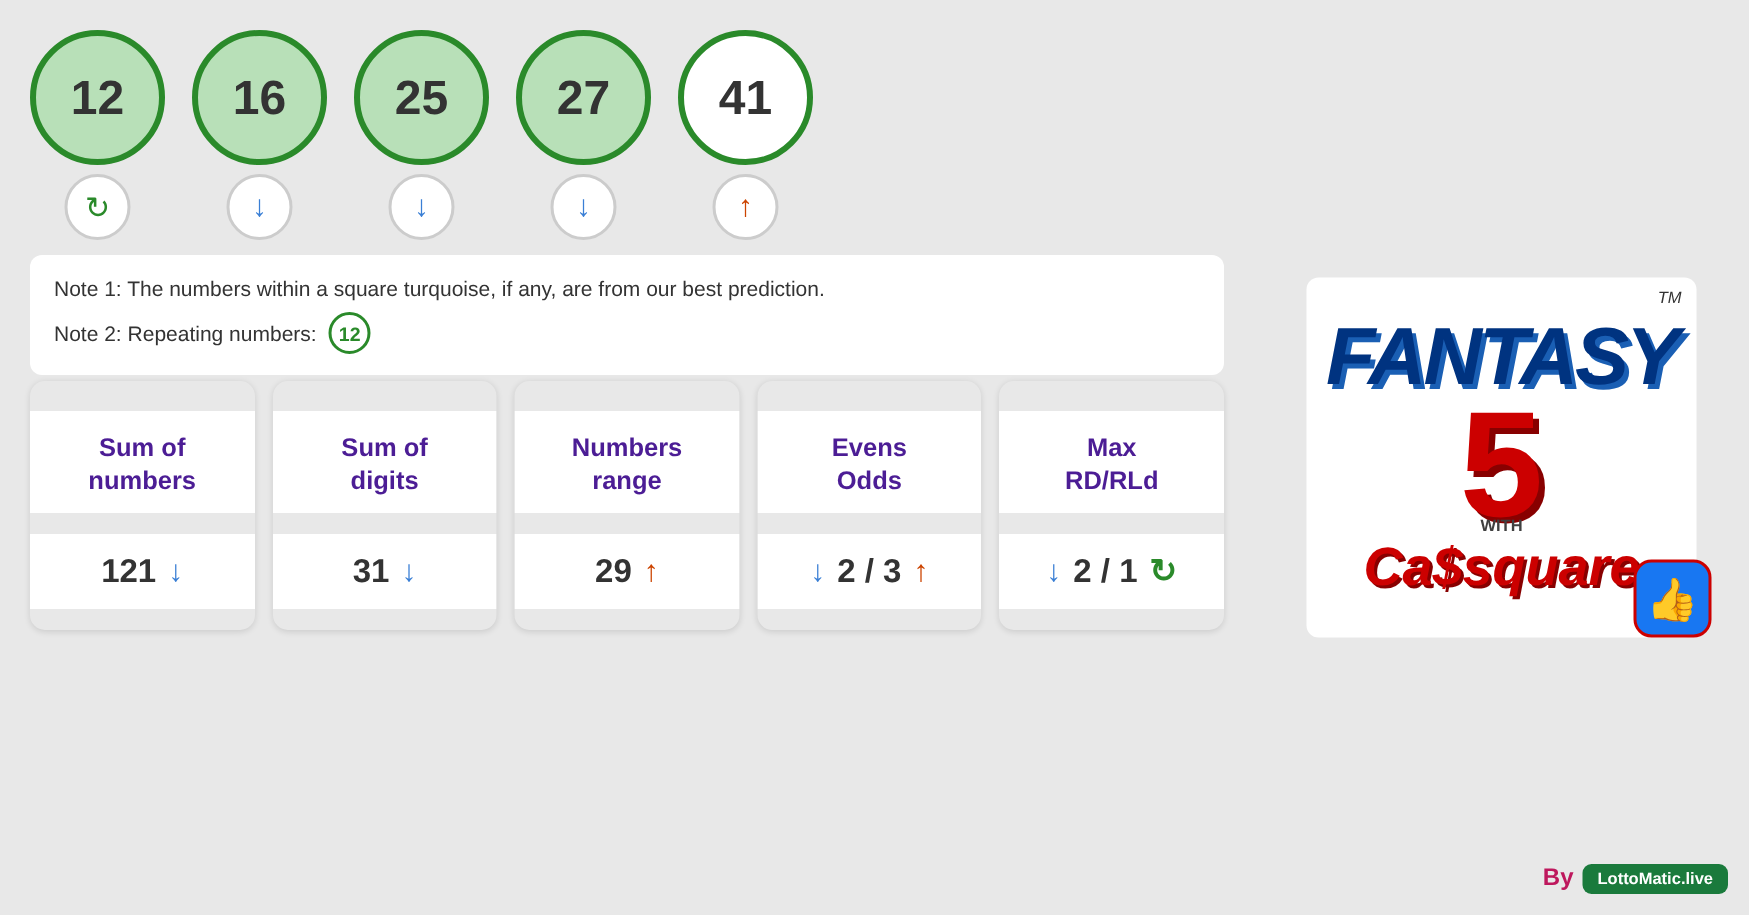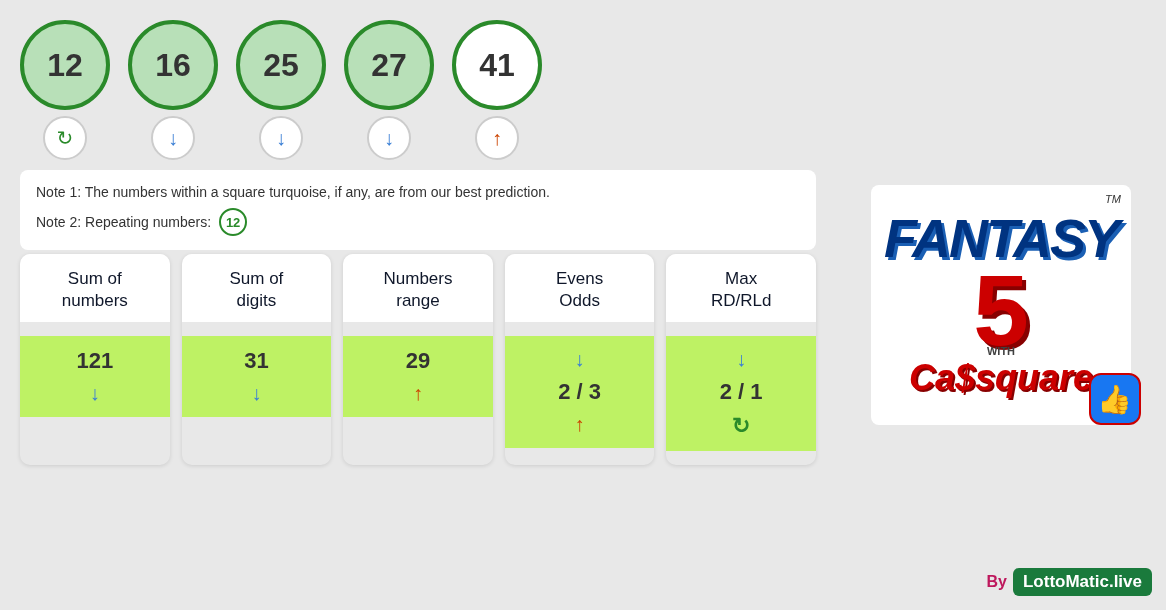--- a/index.html
+++ b/index.html
@@ -138,43 +138,43 @@
       align-items: center;
       box-shadow: 0 1px 4px rgba(0,0,0,0.12);
     }
 
     .stat-header {
       width: 100%;
       background: white;
       text-align: center;
       padding: 14px 10px 10px;
       font-size: 17px;
-      font-weight: normal;
-      color: #0f172a;
+      font-weight: bold;
+      color: #4c1d95;
       line-height: 1.3;
+      margin-top: 20px;
     }
 
     .stat-bar-top {
       width: 100%;
       height: 14px;
     }
 
     .stat-value {
       width: 100%;
-      background: #bef264;
+      background: #ffffff;
       text-align: center;
       padding: 12px 10px;
       font-size: 22px;
       font-weight: bold;
       color: #333;
       display: flex;
       align-items: center;
       justify-content: center;
       gap: 8px;
-      flex-direction: column;
     }
 
     .stat-bar-bottom {
       width: 100%;
       height: 14px;
     }
 
     
     .logo-area {
       position: relative;
@@ -272,21 +272,21 @@
 
     .brand-by {
       color: #be185d;
     }
 
     .brand-name {
       background: #1a7a3c;
       color: white;
       padding: 4px 10px;
       border-radius: 6px;
-      font-size: 17px;
+      font-size: 11px;
     }
 
     .small-arrow-down {
       color: #3a7fd5;
       font-size: 20px;
     }
     .small-arrow-up {
       color: #cc4400;
       font-size: 20px;
     }

